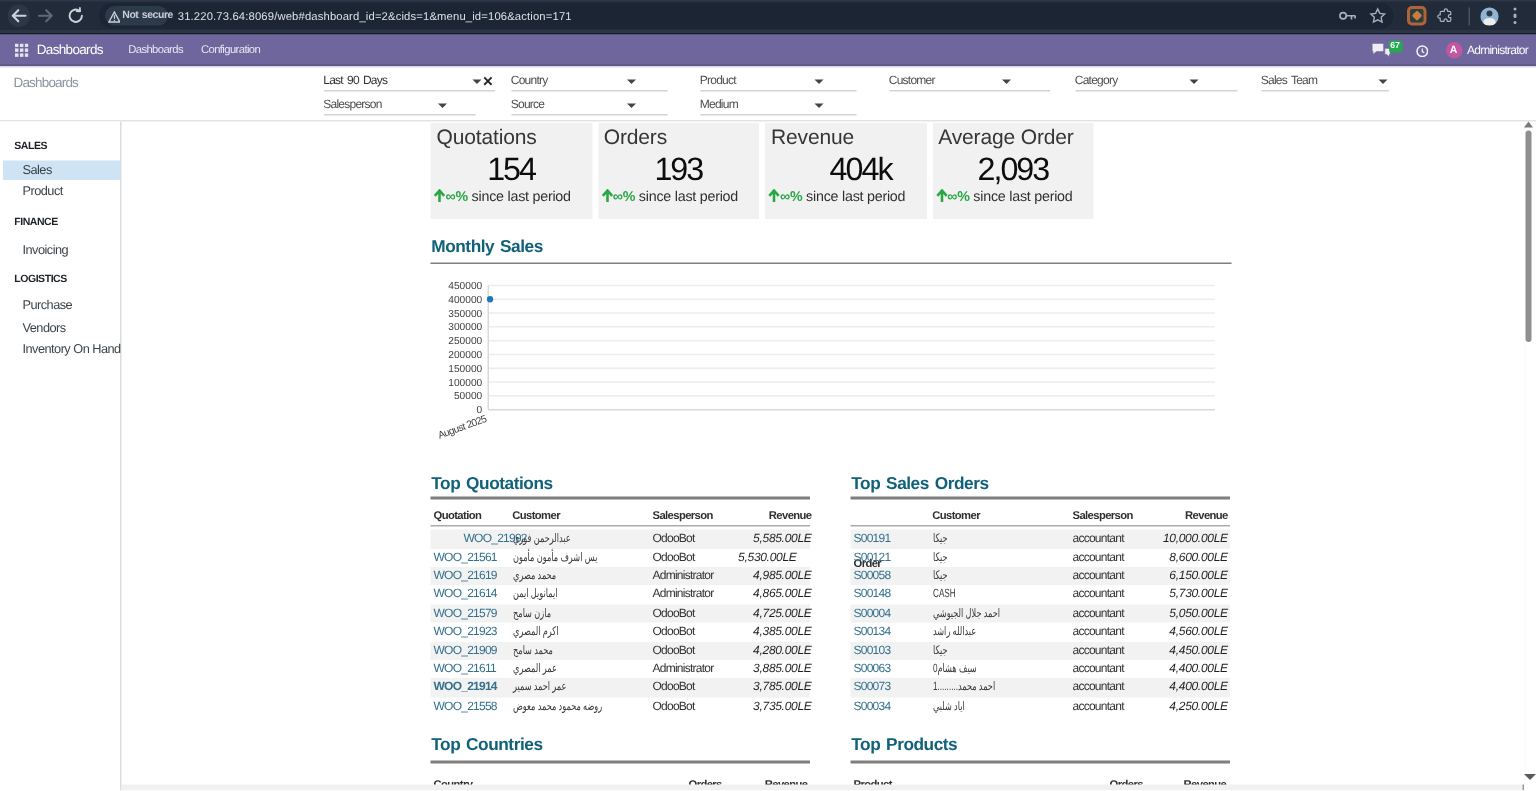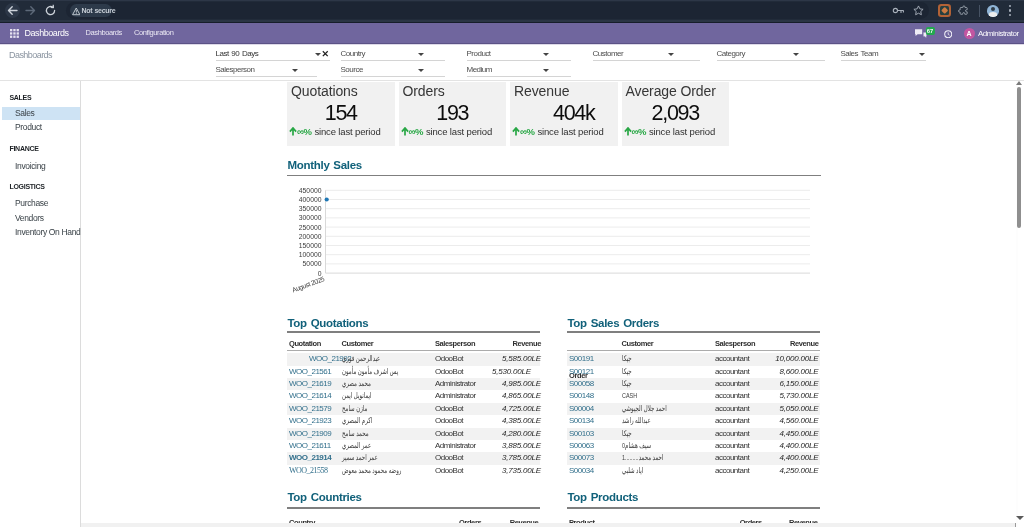--- a/index.html
+++ b/index.html
@@ -45,20 +45,21 @@
 
 <div class="abs" style="left:66px;top:2.2px;width:863px;height:17.2px;border-radius:8.6px;background:#1c2533;"></div>
 
 <div class="abs" style="left:70px;top:4.2px;width:42px;height:13.2px;border-radius:6.6px;background:#2d3a4a;"></div>
 <svg class="abs" style="left:71.8px;top:6.6px;" width="8.5" height="9" viewBox="0 0 9 9">
  <path d="M4.5 0.8 L8.4 7.9 H0.6 Z" fill="none" stroke="#c7ced6" stroke-width="1"></path>
  <rect x="4.1" y="3" width="0.9" height="2.6" fill="#c7ced6"></rect>
       <rect x="4.1" y="6.3" width="0.9" height="1" fill="#c7ced6"></rect>
 </svg>
 <div class="abs chipt" style="left:81.5px;top:3.4px;height:15px;line-height:15px;">Not secure</div>
+<div class="abs url" style="left:118.5px;top:3.2px;height:15px;line-height:15px;">31.220.73.64:8069/web#dashboard_id=2&amp;cids=1&amp;menu_id=106&amp;action=171</div>
 
 <svg class="abs" style="left:892px;top:5px;" width="13" height="11" viewBox="0 0 13 11">
  <circle cx="3.4" cy="5.5" r="2.1" fill="none" stroke="#a9b1bb" stroke-width="1.1"></circle>
  <path d="M5.5 5.5 H11.6 M9 5.5 V8 M11.4 5.5 V7.4" stroke="#a9b1bb" stroke-width="1.1" fill="none"></path>
 </svg>
 
 <svg class="abs" style="left:911.5px;top:4px;" width="13" height="13" viewBox="0 0 24 24">
  <path d="M12 3.6 L14.6 9 L20.5 9.8 L16.2 13.9 L17.3 19.8 L12 17 L6.7 19.8 L7.8 13.9 L3.5 9.8 L9.4 9 Z" fill="none" stroke="#a9b1bb" stroke-width="1.7"></path>
 </svg>
 
@@ -260,21 +261,21 @@
 <div class="abs td" style="left:289px;top:439.85px;height:12.35px;line-height:12.35px;color:#33708c;">WOO_21611</div>
 <div class="abs ar" style="left:341.5px;top:439.85px;height:12.35px;line-height:12.35px;text-align:left;">عمر المصري</div>
 <div class="abs td" style="left:435px;top:439.85px;height:12.35px;line-height:12.35px;color:#333;">Administrator</div>
 <div class="abs tdr" style="left:458px;top:439.85px;width:83px;text-align:right;height:12.35px;line-height:12.35px;color:#1f1f1f;">3,885.00LE</div>
 <div class="abs" style="left:287px;top:452.20px;width:253px;height:12.35px;background:#f2f2f2;"></div>
 <div class="abs td" style="left:289px;top:452.20px;height:12.35px;line-height:12.35px;color:#33708c;font-weight:bold;">WOO_21914</div>
 <div class="abs ar" style="left:341.5px;top:452.20px;height:12.35px;line-height:12.35px;text-align:left;">عمر احمد سمير</div>
 <div class="abs td" style="left:435px;top:452.20px;height:12.35px;line-height:12.35px;color:#333;">OdooBot</div>
 <div class="abs tdr" style="left:458px;top:452.20px;width:83px;text-align:right;height:12.35px;line-height:12.35px;color:#1f1f1f;">3,785.00LE</div>
 <div class="abs" style="left:287px;top:464.55px;width:253px;height:12.35px;"></div>
-<div class="abs td" style="left:289px;top:464.55px;height:12.35px;line-height:12.35px;color:#33708c;font-family:Liberation Serif, serif;">WOO_21558</div>
+<div class="abs td" style="left:289px;top:464.55px;height:12.35px;line-height:12.35px;color:#33708c;">WOO_21558</div>
 <div class="abs ar" style="left:341.5px;top:464.55px;height:12.35px;line-height:12.35px;text-align:left;">روضه محمود محمد معوض</div>
 <div class="abs td" style="left:435px;top:464.55px;height:12.35px;line-height:12.35px;color:#333;">OdooBot</div>
 <div class="abs tdr" style="left:458px;top:464.55px;width:83px;text-align:right;height:12.35px;line-height:12.35px;color:#1f1f1f;">3,735.00LE</div>
 <div class="abs sech" style="left:567.5px;top:315.8px;line-height:14px;">Top Sales Orders</div>
 <div class="abs" style="left:567px;top:331.4px;width:253px;height:1.5px;background:#7f7f7f;"></div>
 <div class="abs th" style="left:569px;top:338px;line-height:12px;margin-top:32px;">Order</div>
 <div class="abs th" style="left:621.5px;top:338px;line-height:12px;">Customer</div>
 <div class="abs th" style="left:715px;top:338px;line-height:12px;">Salesperson</div>
 <div class="abs th" style="left:738px;top:338px;width:80.5px;text-align:right;line-height:12px;">Revenue</div>
 <div class="abs" style="left:567px;top:349.6px;width:253px;height:1px;background:#ababab;"></div>

